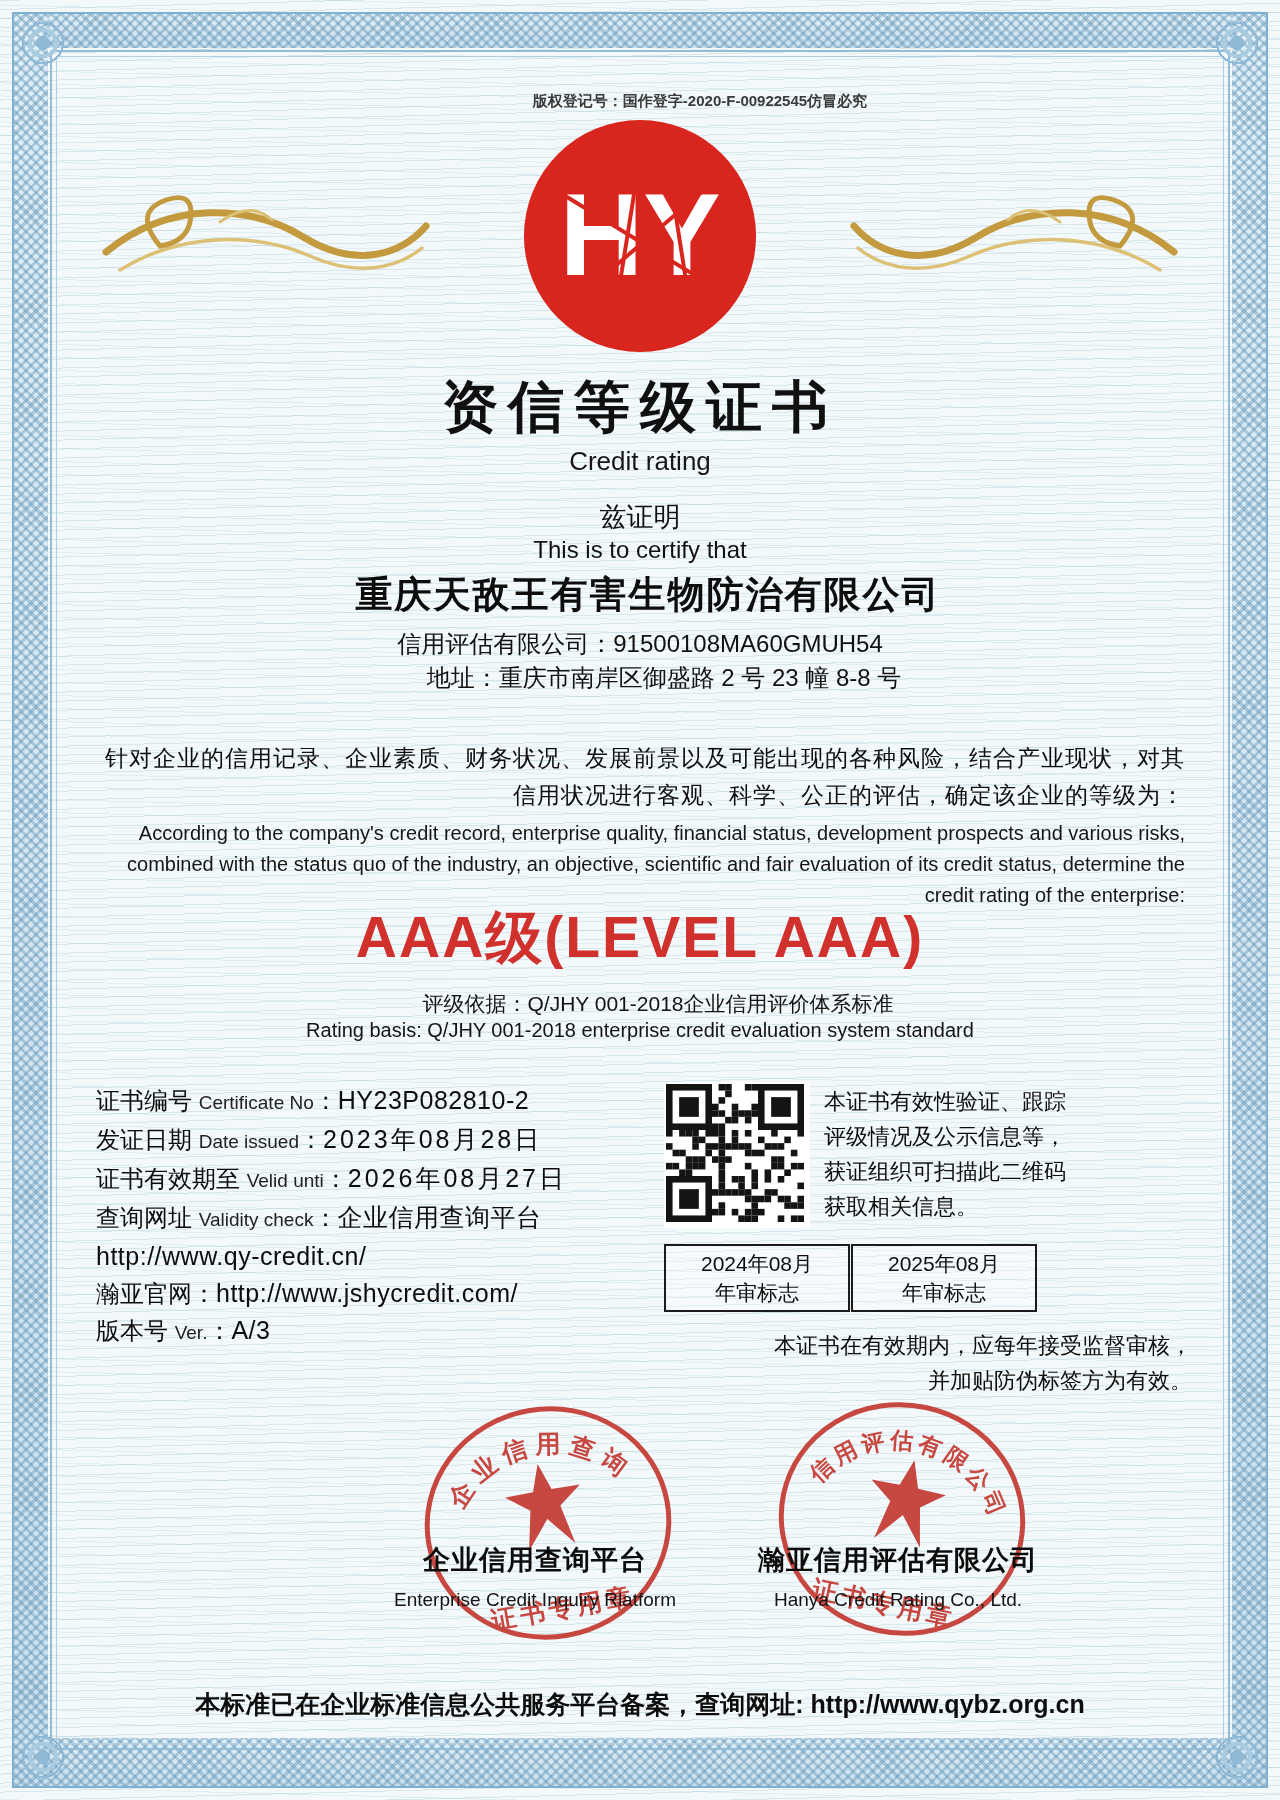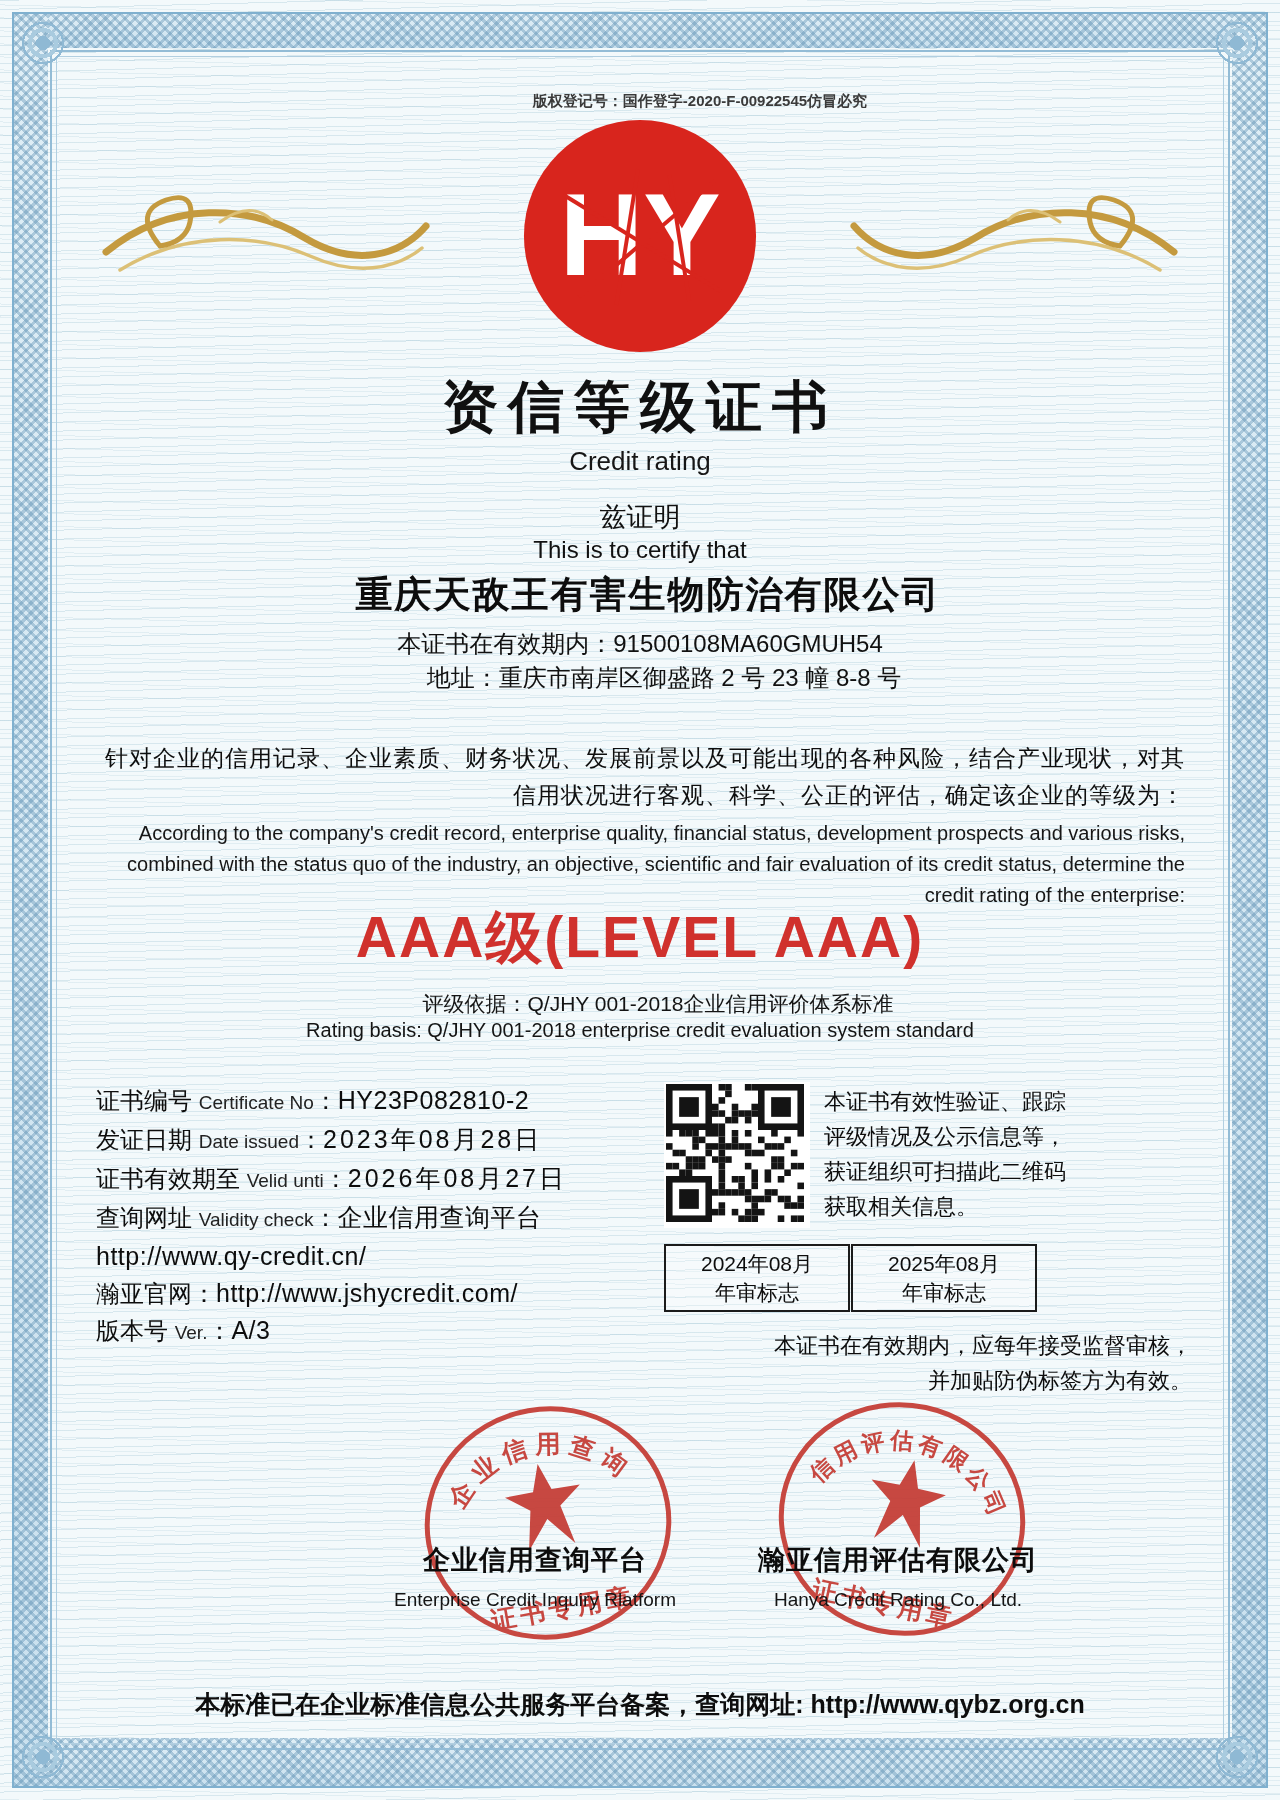--- a/index.html
+++ b/index.html
@@ -115,21 +115,21 @@
       <line x1="150" y1="58" x2="170" y2="186"></line>
     </g>
   </svg>
 
   <div class="abs ctr title-en">Credit rating</div>
   <div class="abs ctr title-zh">资信等级证书</div>
   <div class="abs ctr certify-zh">兹证明</div>
   <div class="abs ctr certify-en">This is to certify that</div>
 
   <div class="abs ctr company-name">重庆天敌王有害生物防治有限公司</div>
-  <div class="abs ctr company-code">本证书在有效期内：91500108MA60GMUH54</div>
+  <div class="abs ctr company-code">信用评估有限公司：91500108MA60GMUH54</div>
   <div class="abs ctr company-address">地址：重庆市南岸区御盛路 2 号 23 幢 8-8 号</div>
 
   <div class="abs statement">
     <div class="zh">针对企业的信用记录、企业素质、财务状况、发展前景以及可能出现的各种风险，结合产业现状，对其信用状况进行客观、科学、公正的评估，确定该企业的等级为：</div>
     <div class="en">According to the company's credit record, enterprise quality, financial status, development prospects and various risks, combined with the status quo of the industry, an objective, scientific and fair evaluation of its credit status, determine the credit rating of the enterprise:</div>
   </div>
 
   <div class="abs ctr level" style="color:#d0312d">AAA级(LEVEL AAA)</div>
   <div class="abs ctr basis-zh">评级依据：Q/JHY 001-2018企业信用评价体系标准</div>
   <div class="abs ctr basis-en">Rating basis: Q/JHY 001-2018 enterprise credit evaluation system standard</div>

